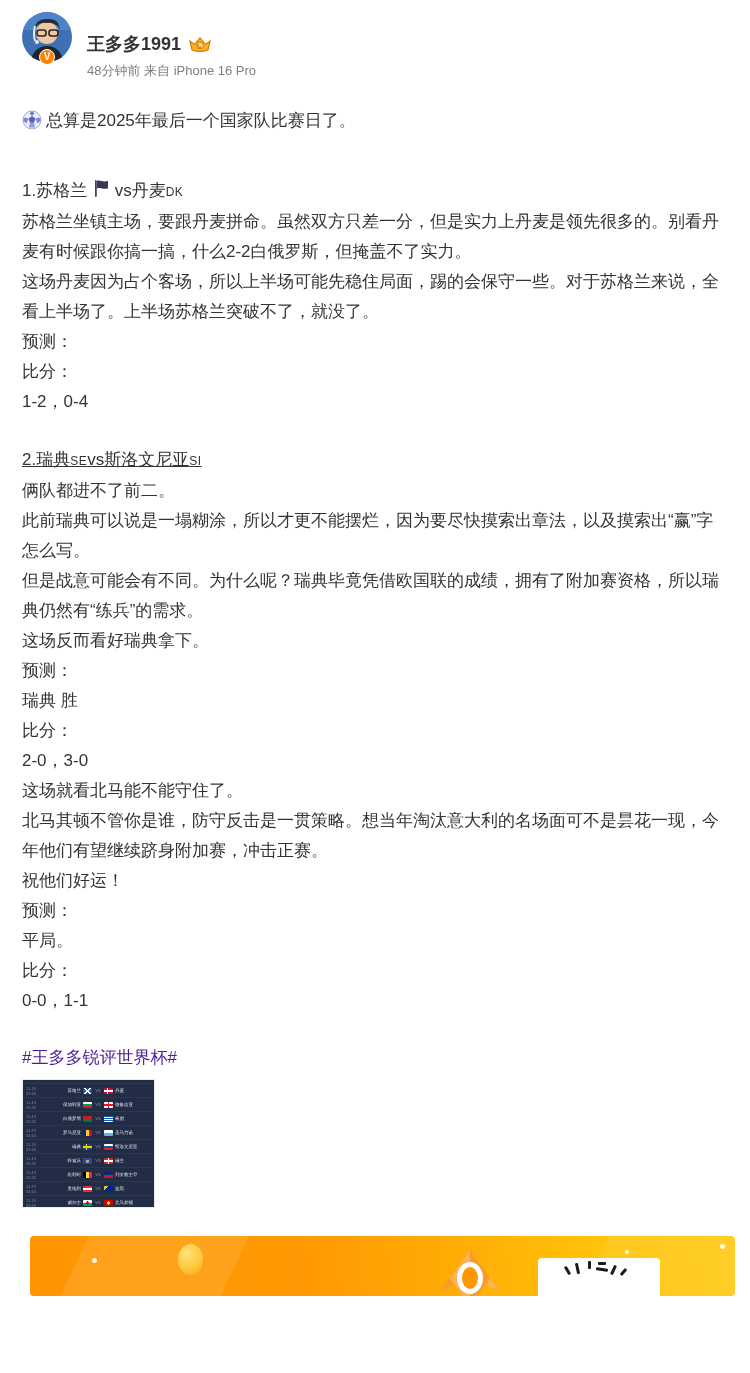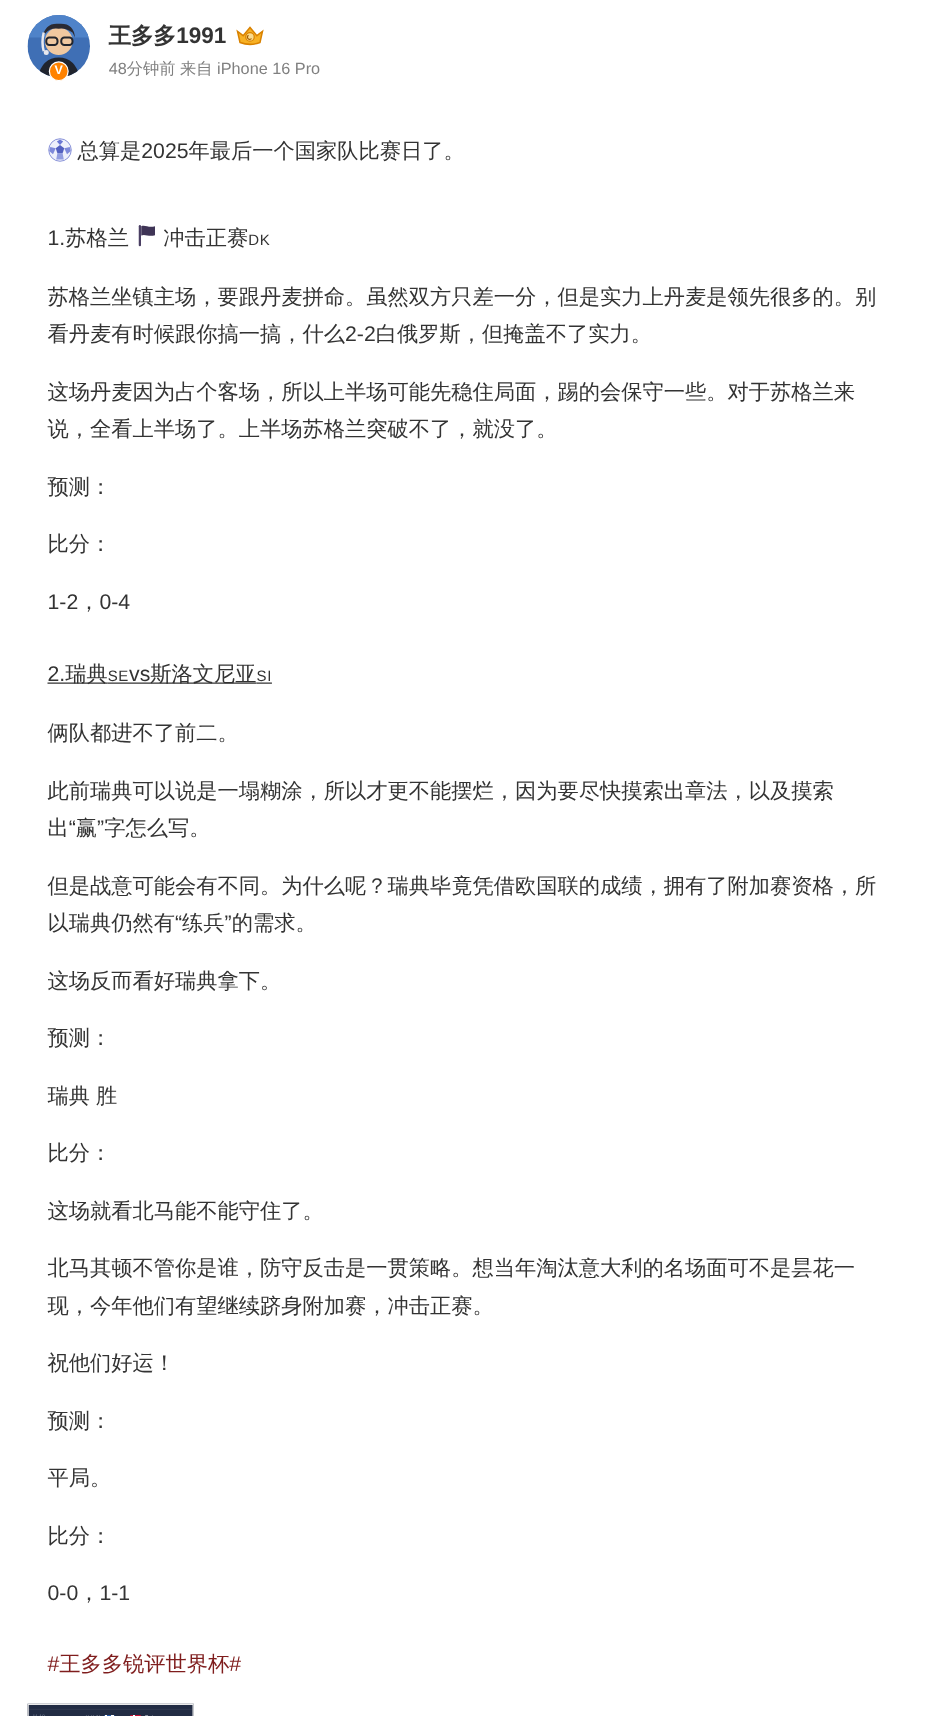--- a/index.html
+++ b/index.html
@@ -5,33 +5,33 @@
   * { margin:0; padding:0; box-sizing:border-box; }
   html,body { width:750px; height:1373px; overflow:hidden; background:#fff;
     font-family:"Liberation Sans","DejaVu Sans",sans-serif; }
   
   .header { display:flex; align-items:flex-start; padding:12px 0 0 22px; }
   .avatar-wrap { position:relative; width:50px; height:50px; flex:0 0 50px; cursor:pointer; }
   .avatar { width:50px; height:50px; border-radius:50%; overflow:hidden; display:block; }
   .v-badge { position:absolute; left:50%; bottom:-3px; transform:translateX(-50%);
     width:16px; height:16px; border-radius:50%; background:#ff8200; border:1.5px solid #fff;
     color:#fff; font-size:10px; font-weight:bold; line-height:13px; text-align:center; }
-  .hd-info { margin-left:15px; padding-top:4px; }
+  .hd-info { margin-left:15px; padding-top:4px;margin-top:16px; }
   .name-row { display:flex; align-items:center; gap:7px; }
   .username { font-size:18px; font-weight:bold; color:#333; cursor:pointer; }
   .meta { font-size:13px; color:#808080; margin-top:6px; }
   
   .content { padding:26px 28px 0 22px; font-size:17px; line-height:30px; color:#333; }
-  .content p { margin:16px; }
+  .content p { margin:0; }
   .gap-intro { margin-top:40px !important; }
   .gap-section { margin-top:28px !important;text-decoration:underline; }
   .ccode { font-size:12px; letter-spacing:0.5px; }
   .flag-ico { display:inline-block; vertical-align:-2px; margin:0 1px; }
   .ball-ico { display:inline-block; vertical-align:-4px; margin-right:4px; }
-  .hashtag { color:#7f1d1d; margin-top:27px !important; cursor:pointer; }
+  .hashtag { color:#4c1d95; margin-top:27px !important; cursor:pointer; }
   
   .thumb { width:133px; height:129px; margin:6px 0 0 22px; background:#222c44;
     border:1px solid #ececec; overflow:hidden; padding-top:3px; cursor:pointer; }
   .fxrow { display:flex; align-items:center; height:14px; padding:0 3px;
     border-top:1px solid rgba(255,255,255,0.05); }
   .fx-time { width:19px; flex:0 0 19px; font-size:4px; line-height:5px; color:#7d879c; }
   .fx-home { flex:1; text-align:right; font-size:4.5px; color:#dfe3ea; padding-right:2px;
     white-space:nowrap; overflow:hidden; }
   .fx-away { flex:1; text-align:left; font-size:4.5px; color:#dfe3ea; padding-left:2px;
     white-space:nowrap; overflow:hidden; }
@@ -113,38 +113,39 @@
       <polygon points="7.9,12.6 12.1,12.6 13,17.6 7,17.6" fill="#6a77d4" opacity="0.7"></polygon>
     </svg><span>总算是2025年最后一个国家队比赛日了。</span>
   </p>
 
   <p class="gap-intro">
     <span>1.苏格兰</span>
     <svg class="flag-ico" width="16" height="19" viewBox="0 0 16 19">
       <rect x="2" y="1" width="1.8" height="17" rx="0.9" fill="#4a3f63"></rect>
       <path d="M4 2 C7 0.6, 10 3.6, 15 2 L15 9.2 C10 10.8, 7 7.8, 4 9.4 Z" fill="#3f3456"></path>
     </svg>
-    <span> 冲击正赛</span><span class="ccode">DK</span>
+    <span> vs丹麦</span><span class="ccode">DK</span>
   </p>
   <p>苏格兰坐镇主场，要跟丹麦拼命。虽然双方只差一分，但是实力上丹麦是领先很多的。别看丹麦有时候跟你搞一搞，什么2-2白俄罗斯，但掩盖不了实力。</p>
   <p>这场丹麦因为占个客场，所以上半场可能先稳住局面，踢的会保守一些。对于苏格兰来说，全看上半场了。上半场苏格兰突破不了，就没了。</p>
   <p>预测：</p>
   <p>比分：</p>
   <p>1-2，0-4</p>
 
   <p class="gap-section">
     <span>2.瑞典</span><span class="ccode">SE</span><span>vs斯洛文尼亚</span><span class="ccode">SI</span>
   </p>
   <p>俩队都进不了前二。</p>
   <p>此前瑞典可以说是一塌糊涂，所以才更不能摆烂，因为要尽快摸索出章法，以及摸索出“赢”字怎么写。</p>
   <p>但是战意可能会有不同。为什么呢？瑞典毕竟凭借欧国联的成绩，拥有了附加赛资格，所以瑞典仍然有“练兵”的需求。</p>
   <p>这场反而看好瑞典拿下。</p>
   <p>预测：</p>
   <p>瑞典 胜</p>
   <p>比分：</p>
+  <p>2-0，3-0</p>
 
   <p>这场就看北马能不能守住了。</p>
   <p>北马其顿不管你是谁，防守反击是一贯策略。想当年淘汰意大利的名场面可不是昙花一现，今年他们有望继续跻身附加赛，冲击正赛。</p>
   <p>祝他们好运！</p>
   <p>预测：</p>
   <p>平局。</p>
   <p>比分：</p>
   <p>0-0，1-1</p>
 
   <p class="hashtag">#王多多锐评世界杯#</p>

